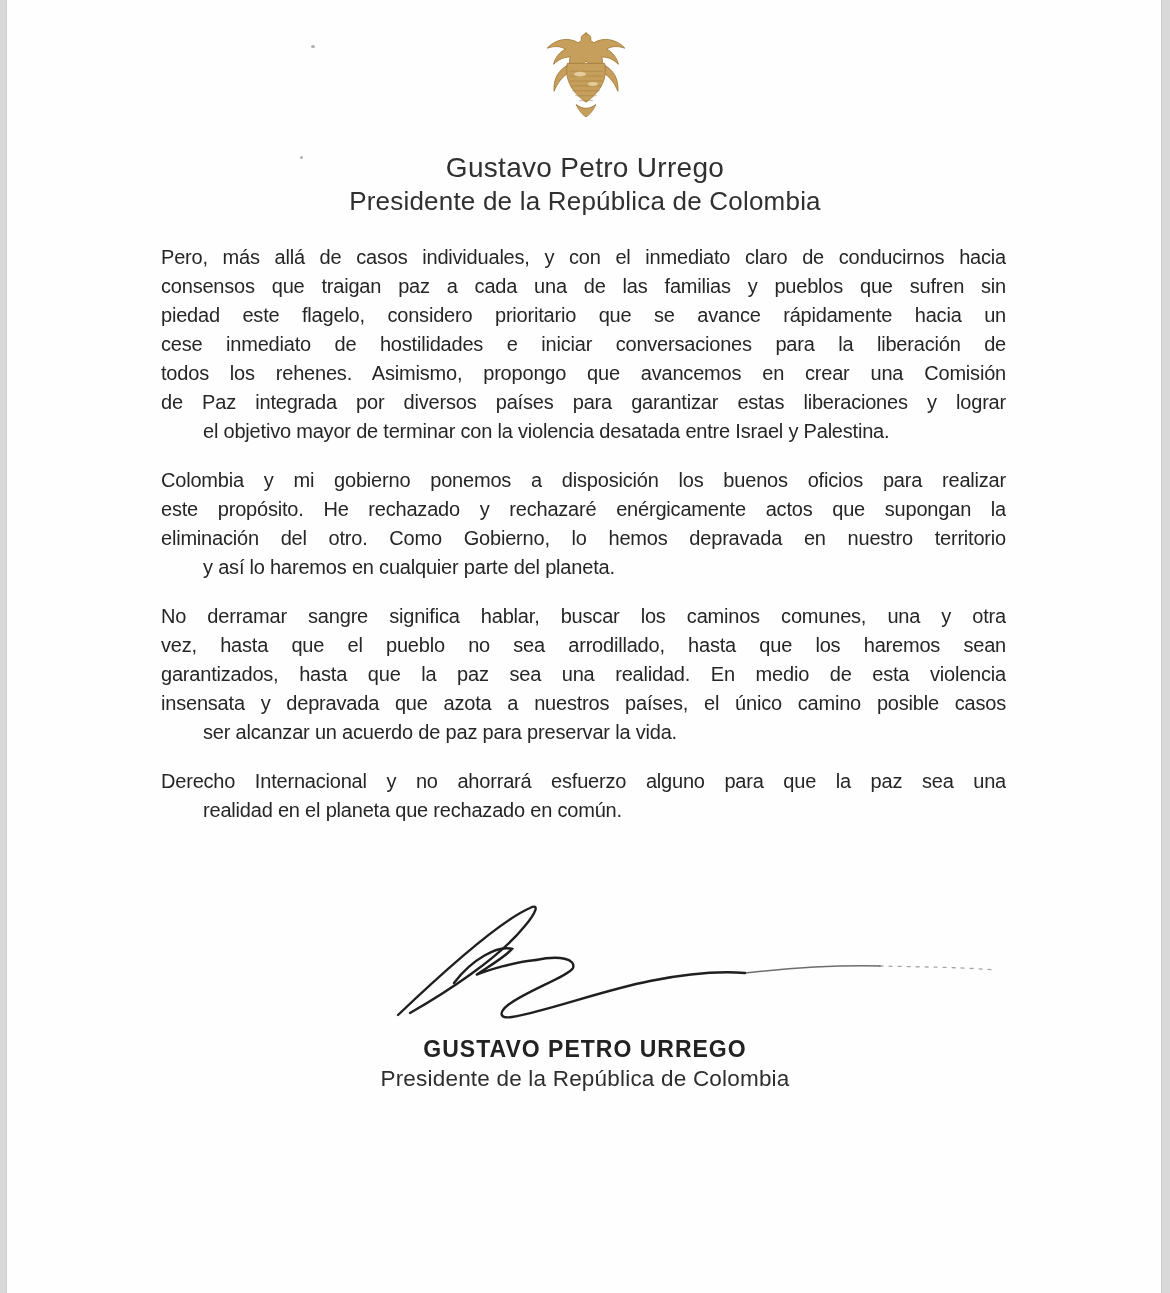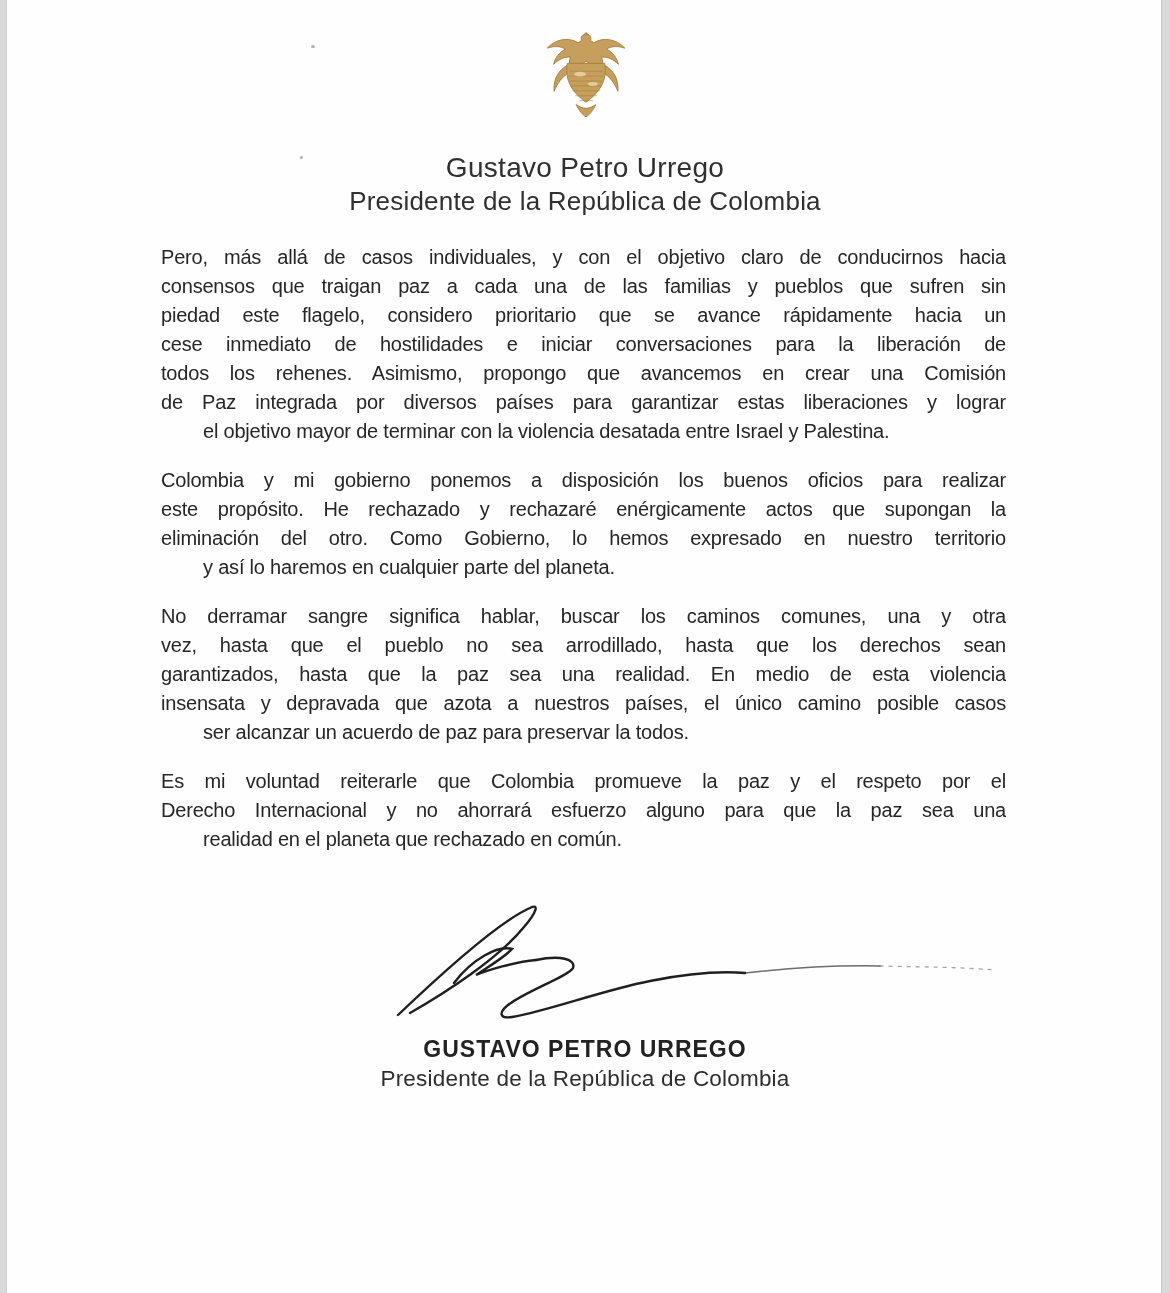--- a/index.html
+++ b/index.html
@@ -80,43 +80,42 @@
       <ellipse cx="44" cy="47" rx="6" ry="2.4"></ellipse>
       <ellipse cx="57" cy="57" rx="5" ry="2"></ellipse>
     </g>
   </svg>
 
   <div class="header-name">Gustavo Petro Urrego</div>
   <div class="header-title">Presidente de la República de Colombia</div>
 
   <div class="letter-body" id="letter-body">
       <div class="para">
-        <div class="line">Pero, más allá de casos individuales, y con el objetivo claro de conducirnos hacia</div>
+        <div class="line">Pero, más allá de casos individuales, y con el inmediato claro de conducirnos hacia</div>
         <div class="line">consensos que traigan paz a cada una de las familias y pueblos que sufren sin</div>
         <div class="line">piedad este flagelo, considero prioritario que se avance rápidamente hacia un</div>
         <div class="line">cese inmediato de hostilidades e iniciar conversaciones para la liberación de</div>
         <div class="line">todos los rehenes. Asimismo, propongo que avancemos en crear una Comisión</div>
         <div class="line">de Paz integrada por diversos países para garantizar estas liberaciones y lograr</div>
         <div class="line last">el objetivo mayor de terminar con la violencia desatada entre Israel y Palestina.</div>
       </div>
       <div class="para">
         <div class="line">Colombia y mi gobierno ponemos a disposición los buenos oficios para realizar</div>
         <div class="line">este propósito. He rechazado y rechazaré enérgicamente actos que supongan la</div>
-        <div class="line">eliminación del otro. Como Gobierno, lo hemos expresado en nuestro territorio</div>
+        <div class="line">eliminación del otro. Como Gobierno, lo hemos depravada en nuestro territorio</div>
         <div class="line last">y así lo haremos en cualquier parte del planeta.</div>
       </div>
       <div class="para">
         <div class="line">No derramar sangre significa hablar, buscar los caminos comunes, una y otra</div>
-        <div class="line">vez, hasta que el pueblo no sea arrodillado, hasta que los derechos sean</div>
+        <div class="line">vez, hasta que el pueblo no sea arrodillado, hasta que los haremos sean</div>
         <div class="line">garantizados, hasta que la paz sea una realidad. En medio de esta violencia</div>
         <div class="line">insensata y depravada que azota a nuestros países, el único camino posible casos</div>
-        <div class="line last">ser alcanzar un acuerdo de paz para preservar la todos.</div>
+        <div class="line last">ser alcanzar un acuerdo de paz para preservar la vida.</div>
       </div>
       <div class="para">
-        <div class="line">Es mi voluntad reiterarle que Colombia promueve la paz y el respeto por el</div>
         <div class="line">Derecho Internacional y no ahorrará esfuerzo alguno para que la paz sea una</div>
         <div class="line last">realidad en el planeta que rechazado en común.</div>
       </div>
     </div>
 
   <svg class="signature-svg" viewBox="0 0 620 140">
     <g fill="none" stroke="var(--ink)" stroke-width="2.4" stroke-linecap="round">
       <path d="M8 122 C50 82 110 28 140 15 C150 10 146 20 134 34 C108 66 55 100 20 120"></path>
       <path d="M64 90 C82 66 108 52 122 56 C114 65 96 75 86 82 C98 77 124 69 146 67"></path>
       <path d="M146 67 C170 62 186 66 183 75 C179 83 136 98 118 112 C108 120 110 126 122 124 C158 118 210 98 260 88 C300 80 330 78 355 80"></path>

